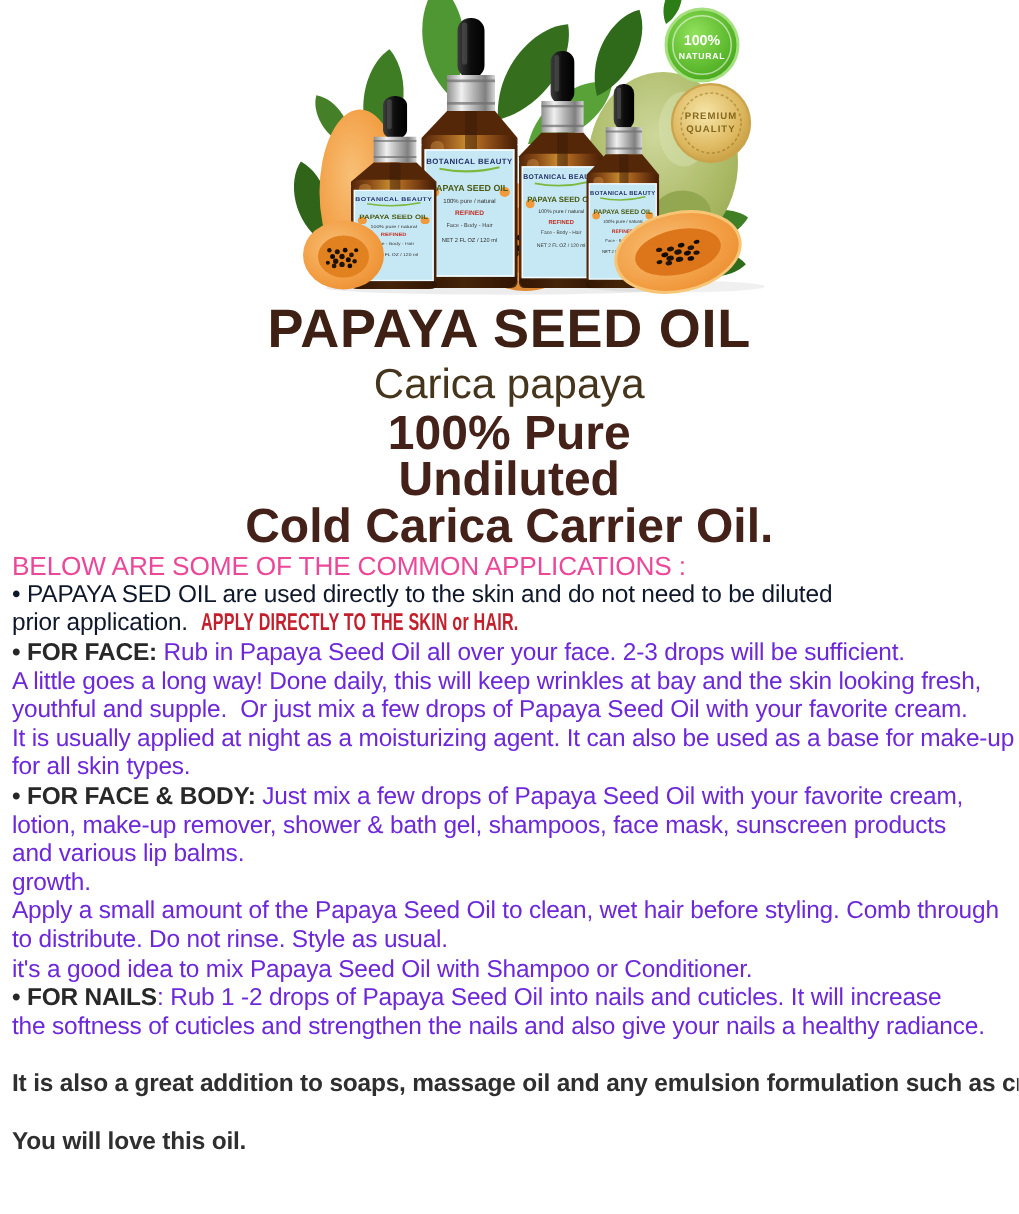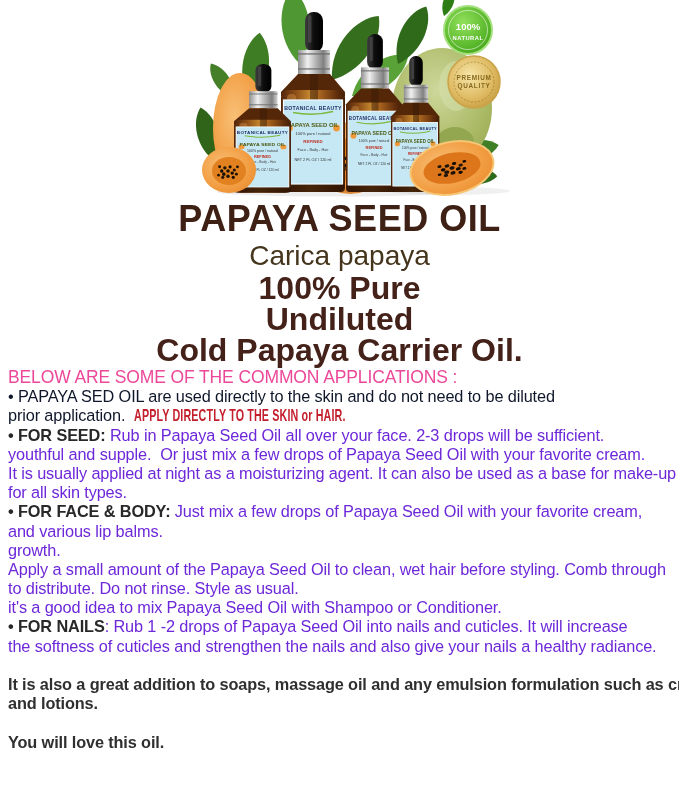--- a/index.html
+++ b/index.html
@@ -186,40 +186,41 @@
   </g>
 </svg>
 </div>
 
 <div class="title-block">
   <h1 class="product-title">PAPAYA SEED OIL</h1>
   <div class="botanical-name">Carica papaya</div>
   <div class="pure-lines">
     <div class="pure-line">100% Pure</div>
     <div class="pure-line">Undiluted</div>
-    <div class="pure-line">Cold Papaya Carrier Oil.</div>
+    <div class="pure-line">Cold Carica Carrier Oil.</div>
   </div>
 </div>
 
 <div class="apps">
   <div class="apps-heading">BELOW ARE SOME OF THE COMMON APPLICATIONS :</div>
   <div>
       <div class="tline"><span class="s-red">• PAPAYA SED OIL are used directly to the skin and do not need to be diluted</span></div>
       <div class="tline"><span class="s-red">prior application.  </span><span class="s-redbold">APPLY DIRECTLY TO THE SKIN or HAIR.</span></div>
-      <div class="tline"><span class="s-bold">• FOR SEED: </span><span class="s-normal">Rub in Papaya Seed Oil all over your face. 2-3 drops will be sufficient.</span></div>
+      <div class="tline"><span class="s-bold">• FOR FACE: </span><span class="s-normal">Rub in Papaya Seed Oil all over your face. 2-3 drops will be sufficient.</span></div>
+      <div class="tline"><span class="s-normal">A little goes a long way! Done daily, this will keep wrinkles at bay and the skin looking fresh,</span></div>
       <div class="tline"><span class="s-normal">youthful and supple.  Or just mix a few drops of Papaya Seed Oil with your favorite cream.</span></div>
       <div class="tline"><span class="s-normal">It is usually applied at night as a moisturizing agent. It can also be used as a base for make-up</span></div>
       <div class="tline"><span class="s-normal">for all skin types.</span></div>
       <div class="tline"><span class="s-bold">• FOR FACE &amp; BODY: </span><span class="s-normal">Just mix a few drops of Papaya Seed Oil with your favorite cream,</span></div>
+      <div class="tline"><span class="s-normal">lotion, make-up remover, shower &amp; bath gel, shampoos, face mask, sunscreen products</span></div>
       <div class="tline"><span class="s-normal">and various lip balms.</span></div>
       <div class="tline"><span class="s-normal">growth.</span></div>
       <div class="tline"><span class="s-normal">Apply a small amount of the Papaya Seed Oil to clean, wet hair before styling. Comb through</span></div>
       <div class="tline"><span class="s-normal">to distribute. Do not rinse. Style as usual.</span></div>
       <div class="tline"><span class="s-normal">it's a good idea to mix Papaya Seed Oil with Shampoo or Conditioner.</span></div>
       <div class="tline"><span class="s-bold">• FOR NAILS</span><span class="s-normal">: Rub 1 -2 drops of Papaya Seed Oil into nails and cuticles. It will increase</span></div>
       <div class="tline"><span class="s-normal">the softness of cuticles and strengthen the nails and also give your nails a healthy radiance.</span></div>
       <div class="tline">&nbsp;</div>
       <div class="tline"><span class="s-semibold">It is also a great addition to soaps, massage oil and any emulsion formulation such as creams</span></div>
-      <div class="tline"><span class="s-semibold">and lotions.</span></div>
       <div class="tline">&nbsp;</div>
       <div class="tline"><span class="s-semibold">You will love this oil.</span></div>
     </div>
 </div>
 
 </body></html>

